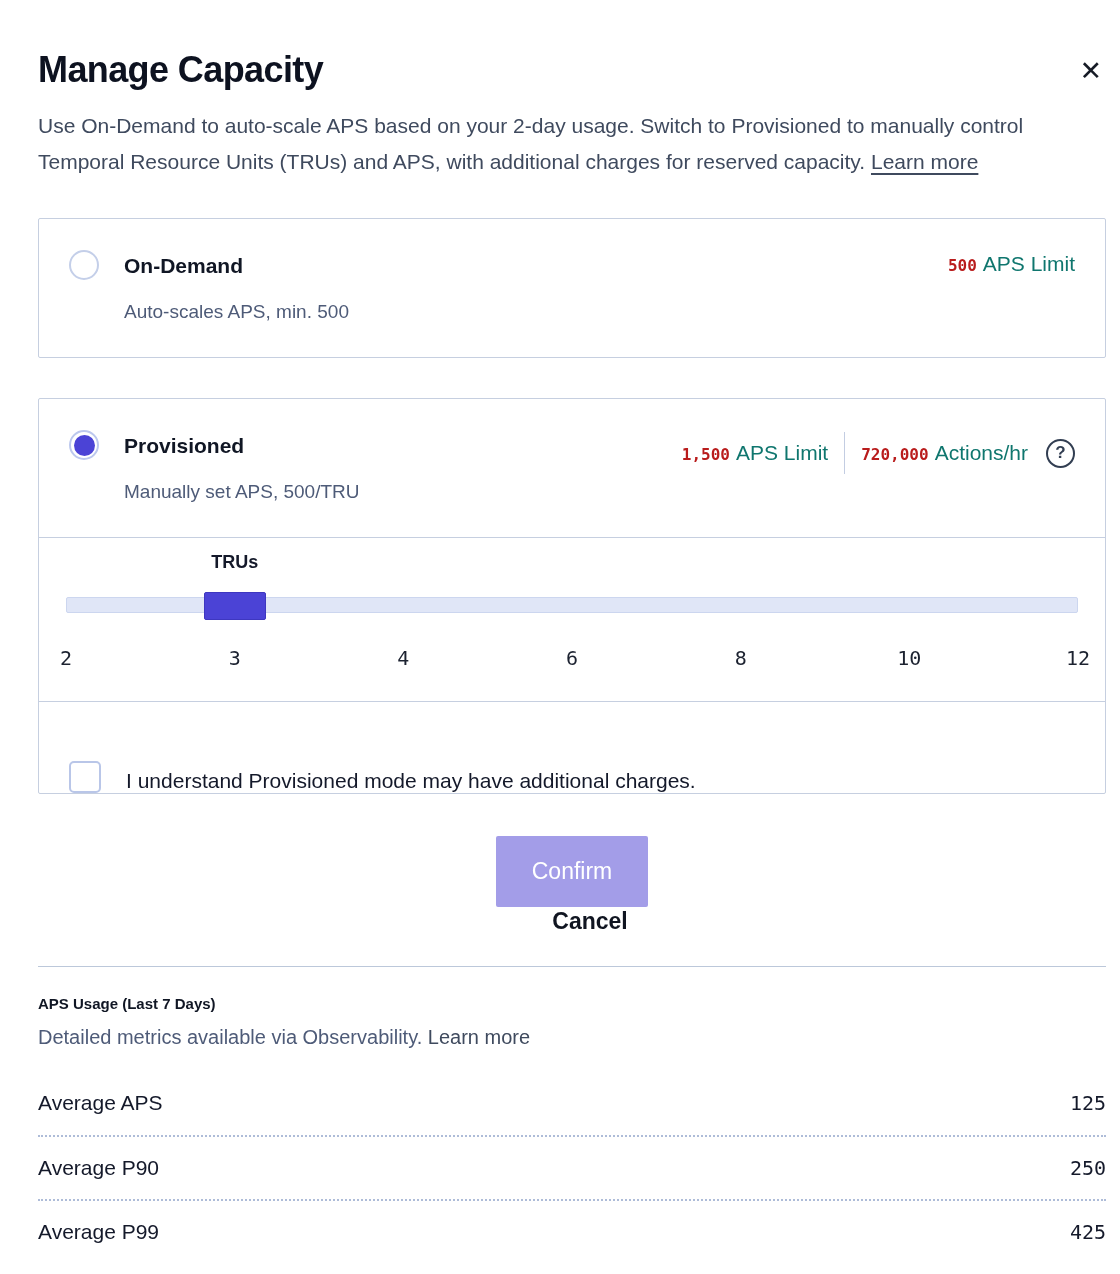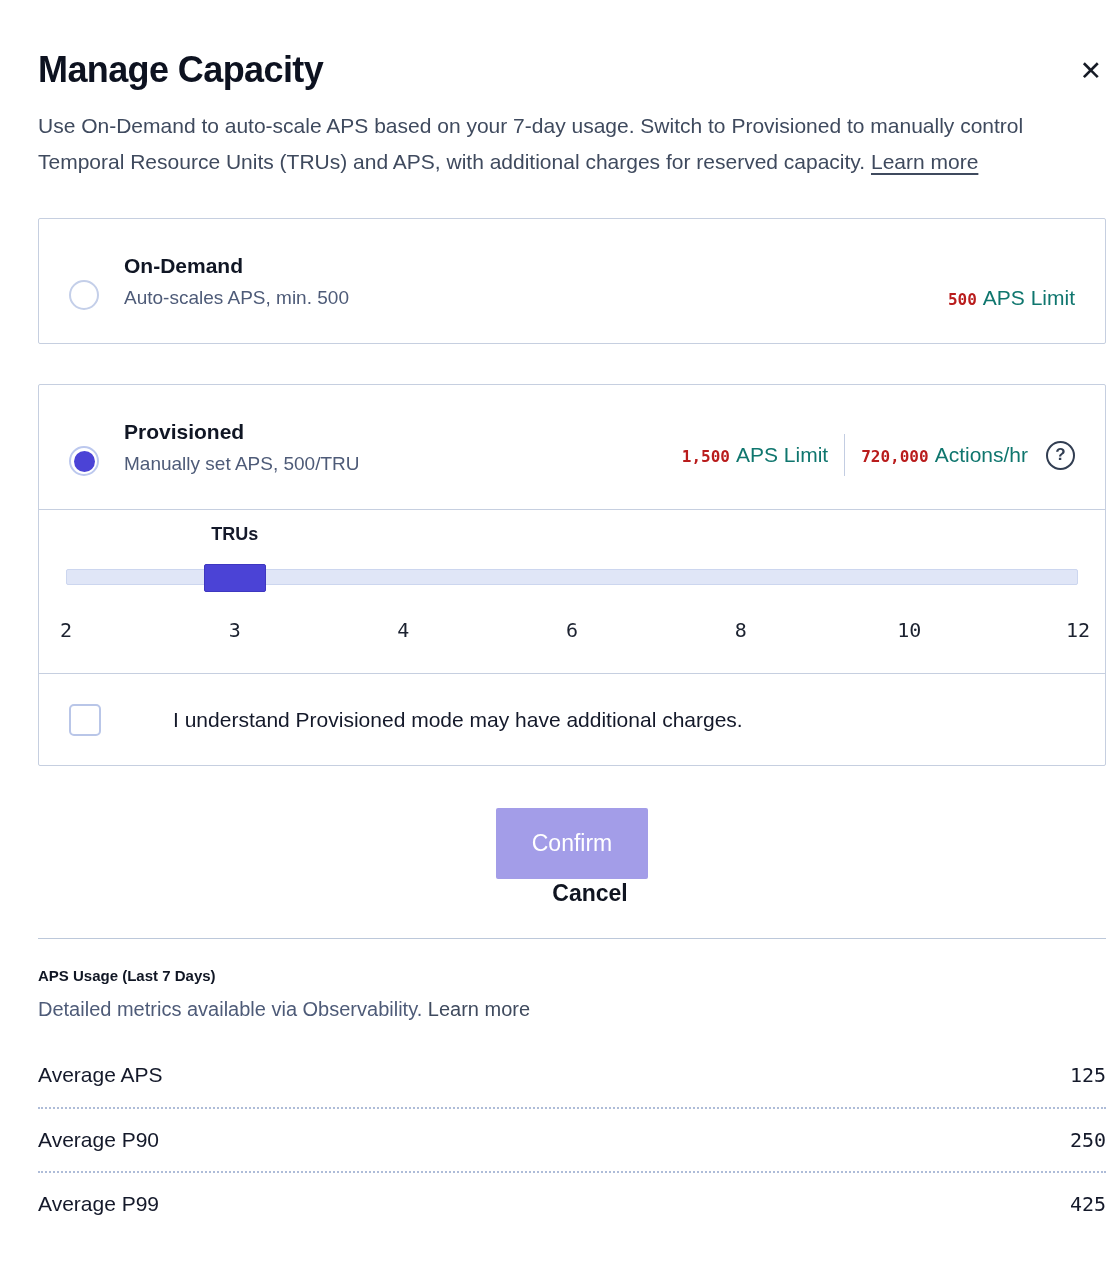--- a/index.html
+++ b/index.html
@@ -16,24 +16,24 @@
   .title { font-size: 36px; font-weight: 700; letter-spacing: -0.6px; color: #0d1220; line-height: 44px; margin: 0; }
   .close-btn { background: none; border: none; cursor: pointer; padding: 4px; margin-top: 6px;
     font-size: 27px; line-height: 27px; color: #161b26; font-weight: 400; }
 
   
   .desc { margin-top: 16px; font-size: 21px; line-height: 36px; color: #3f4a5e; max-width: 1045px; }
   .desc a, .learn-link { color: #3f4a5e; text-decoration: underline; text-underline-offset: 4px; cursor: pointer; text-align: right; }
 
   
   .card { border: 1px solid #c6cfe0; border-radius: 2px; margin-top: 38px; background: #fff; }
-  .plan-row { display: flex; align-items: flex-end; padding: 33px 30px; }
+  .plan-row { display: flex; align-items: flex-start; padding: 33px 30px; }
   .plan-text { margin-left: 25px; }
   .plan-title { font-size: 21px; font-weight: 700; color: #101624; line-height: 27px; }
-  .plan-sub { font-size: 19px; color: #4e5b78; margin-top: 7px; line-height: 24px; }
+  .plan-sub { font-size: 19px; color: #4e5b78; margin-top: 21px; line-height: 24px; }
   .plan-right { margin-left: auto; display: flex; align-items: center; gap: 16px; margin-top: 0px; }
   .mono { font-family: "DejaVu Sans Mono", monospace; }
   .val { font-size: 16px; font-weight: 600; color: #b91c1c; }
   .unit { font-size: 21px; color: #0f766e; margin-left: 6px; }
   .vdiv { width: 1px; height: 42px; background: #c3cde2; }
 
   
   .radio { width: 30px; height: 30px; border-radius: 50%; border: 2px solid #c4cfe9; background: #fff;
     flex: 0 0 auto; margin-top: -2px; display: flex; align-items: center; justify-content: center; cursor: pointer; }
   .radio.sel { border-color: #bcc8ee; }
@@ -50,21 +50,21 @@
   .rail { position: absolute; left: 0; right: 0; top: 5px; height: 16px; background: #e0e6f7; border: 1px solid #ccd6ef; border-radius: 2px; }
   .handle { position: absolute; left: calc(100% / 6); top: 0; width: 62px; height: 28px; transform: translateX(-50%);
     background: #4b43d6; border: 1.5px solid #3e37c0; border-radius: 2px; cursor: pointer; }
   .trus { position: absolute; left: calc(100% / 6); top: -40px; transform: translateX(-50%);
     font-size: 18px; font-weight: 700; color: #14192a; }
   .ticks { position: absolute; left: 27px; right: 27px; top: 108px; height: 26px; }
   .tick { position: absolute; transform: translateX(-50%); font-family: "DejaVu Sans Mono", monospace;
     font-size: 20px; color: #1c2230; }
 
   
-  .ack-sec { border-top: 1px solid #c6cfe0; display: flex; align-items: center; padding: 0 30px; height: 92px; gap: 47px; }
+  .ack-sec { border-top: 1px solid #c6cfe0; display: flex; align-items: flex-end; padding: 0 30px; height: 92px; }
   .checkbox { width: 32px; height: 32px; border: 2px solid #b9c6e8; border-radius: 5px; background: #fff; flex: 0 0 auto; cursor: pointer; }
   .ack-label { margin-left: 25px; font-size: 21px; color: #14192a; }
 
   
   .btn-row { margin-top: 42px; display: flex; align-items: center; flex-direction: column; }
   .confirm-btn { width: 152px; height: 71px; background: #a39de8; color: #ffffff; border: none; border-radius: 2px;
     font-family: "Liberation Sans", sans-serif; font-size: 23px; cursor: pointer; }
   .cancel-btn { background: none; border: none; margin-left: 36px; font-family: "Liberation Sans", sans-serif;
     font-size: 23px; font-weight: 600; color: #101521; cursor: pointer; }
 
@@ -86,21 +86,21 @@
 <div class="page">
 
   <div class="hdr">
     <h1 class="title">Manage Capacity</h1>
     <button class="close-btn">
       <span>✕</span>
     </button>
   </div>
 
   <div class="desc">
-    <span>Use On-Demand to auto-scale APS based on your 7-day usage. Switch to Provisioned to manually control Temporal Resource Units (TRUs) and APS, with additional charges for reserved capacity.</span>
+    <span>Use On-Demand to auto-scale APS based on your 2-day usage. Switch to Provisioned to manually control Temporal Resource Units (TRUs) and APS, with additional charges for reserved capacity.</span>
     <span class="learn-link">Learn more</span>
   </div>
 
   <div class="card">
     <div class="plan-row">
       <div class="radio"></div>
       <div class="plan-text">
         <div class="plan-title">On-Demand</div>
         <div class="plan-sub">Auto-scales APS, min. 500</div>
       </div>

